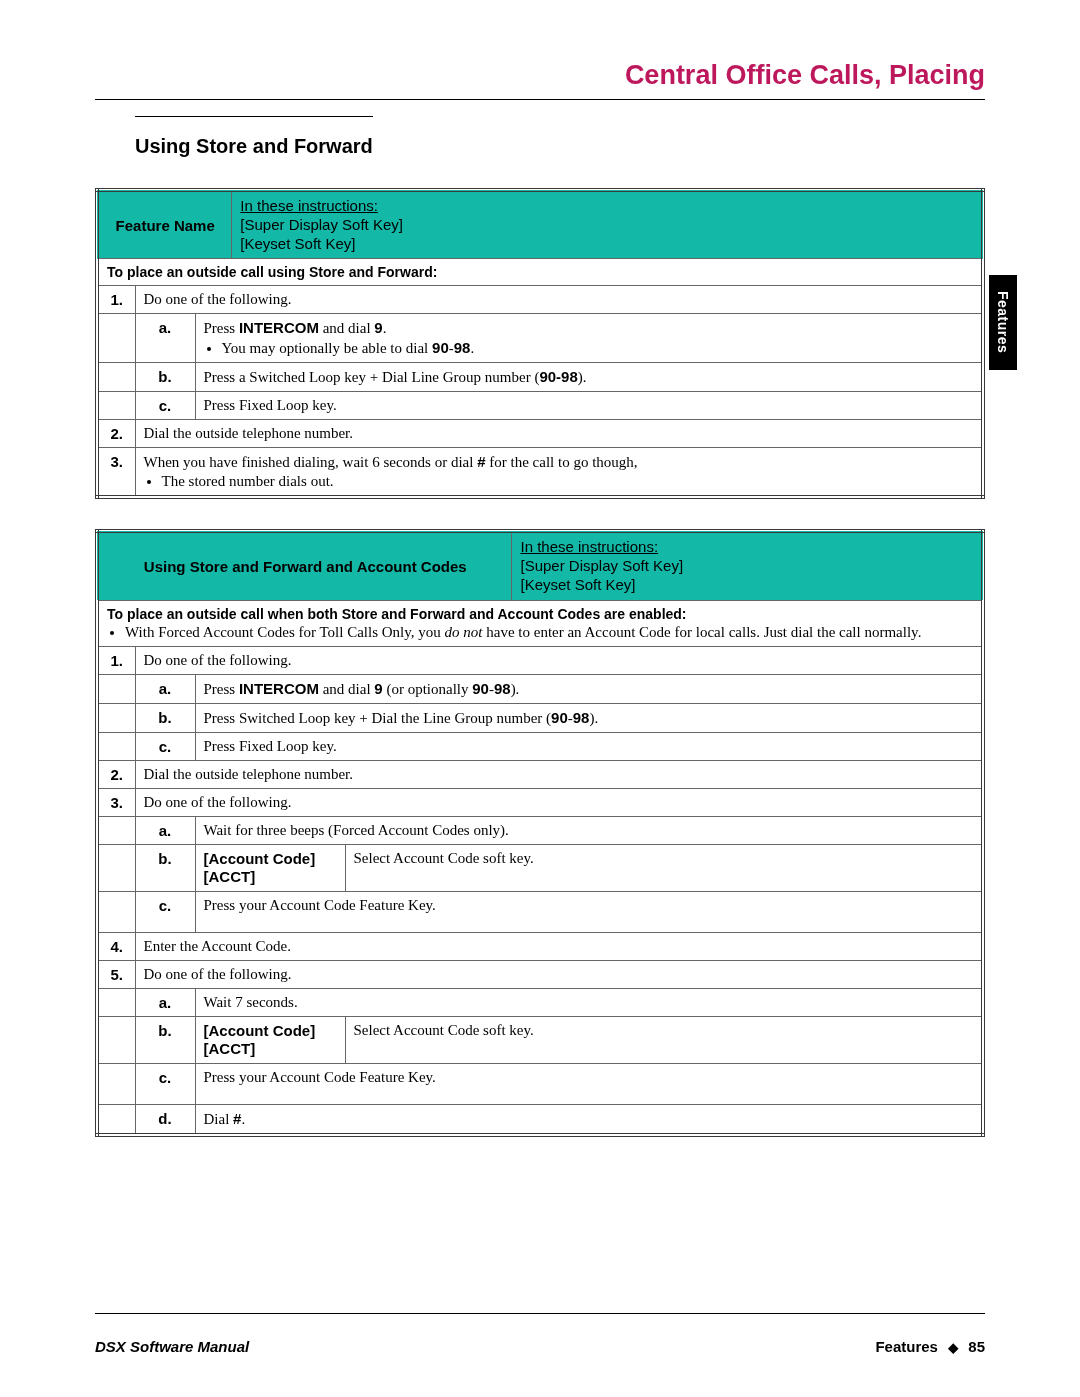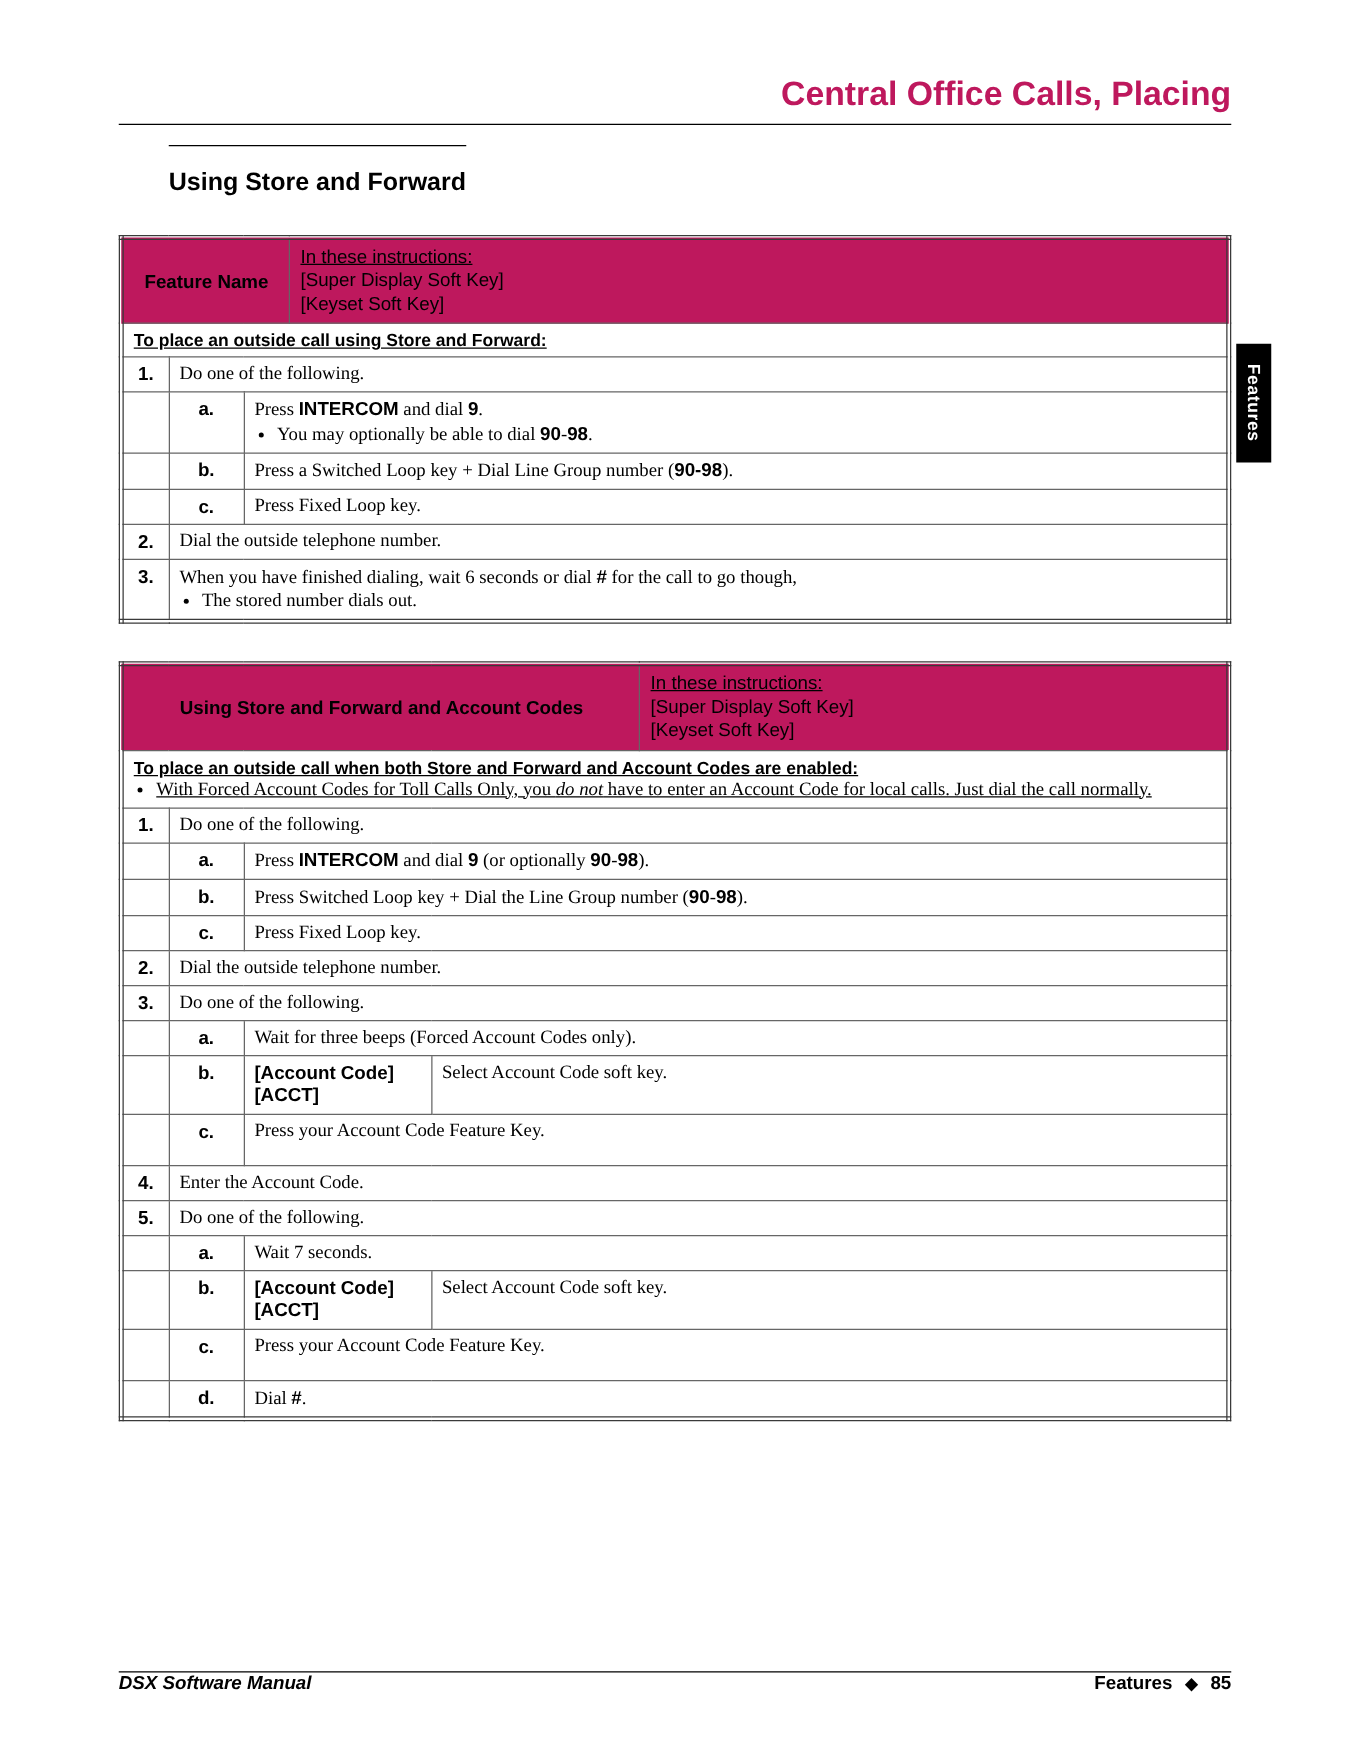--- a/index.html
+++ b/index.html
@@ -69,40 +69,39 @@
   width: 100%;
   margin-bottom: 30px;
 }
 .feat-table td {
   border: 1px solid #666;
   padding: 5px 8px;
   vertical-align: top;
   font-size: 15px;
 }
 .feat-table .thead td {
-  background: #be185d;
+  background: #14b8a6;
 }
 .feat-table .thead .fname {
   text-align: center;
   font-family: Arial, Helvetica, sans-serif;
   font-weight: bold;
   font-size: 15px;
   vertical-align: middle;
 }
 .legend {
   font-family: Arial, Helvetica, sans-serif;
   font-size: 11px;
   line-height: 1.25;
 }
 .legend u { text-decoration: underline; }
 .subhead td {
   font-family: Arial, Helvetica, sans-serif;
   font-weight: bold;
   font-size: 14px;
-  text-decoration: underline;
 }
 .numcell {
   font-family: Arial, Helvetica, sans-serif;
   font-weight: bold;
   width: 38px;
   text-align: center;
 }
 .lettcell {
   font-family: Arial, Helvetica, sans-serif;
   font-weight: bold;
@@ -119,21 +118,21 @@
   font-size: 11px;
   line-height: 1.2;
   width: 150px;
 }
 .footer {
   position: absolute;
   bottom: 42px;
   left: 95px;
   right: 95px;
   border-top: 1.5px solid #000;
-  padding-top: 0;
+  padding-top: 24px;
   display: flex;
   justify-content: space-between;
   font-family: Arial, Helvetica, sans-serif;
 }
 .footer .left {
   font-style: italic;
   font-weight: bold;
   font-size: 15px;
 }
 .footer .right {

